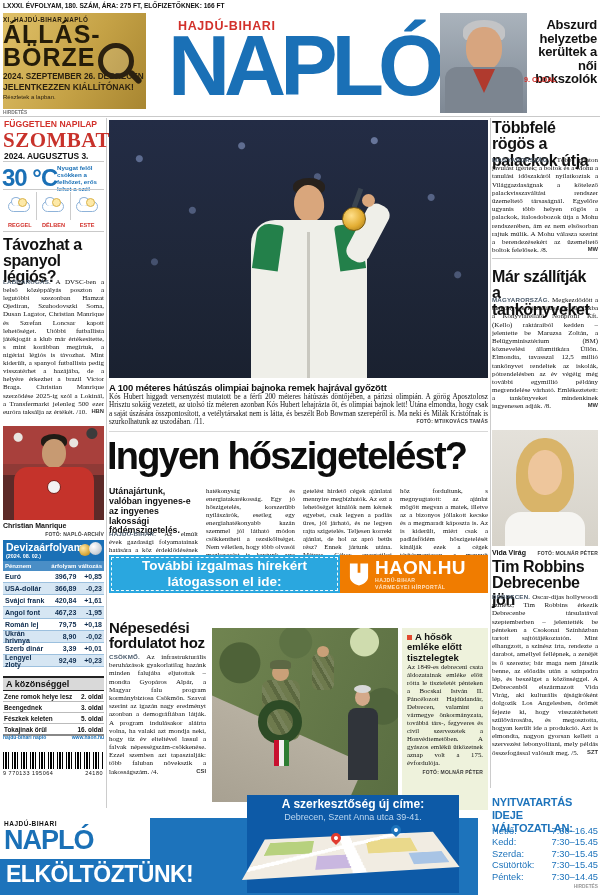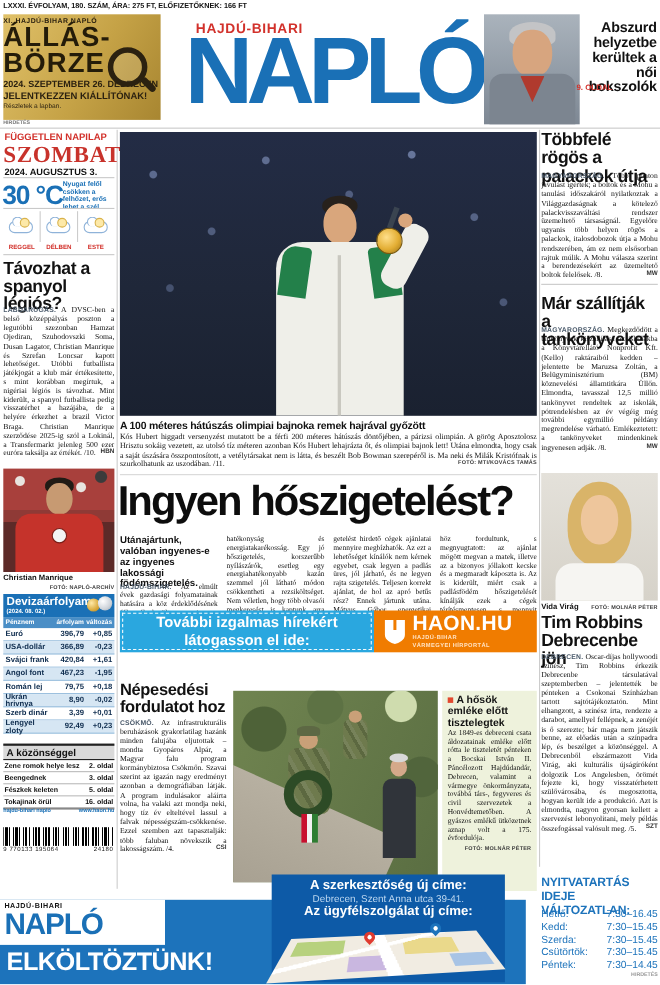--- a/index.html
+++ b/index.html
@@ -444,21 +444,20 @@
   <div class="a f-band"></div>
   <div class="a f-logo">
     <div class="fl-region">HAJDÚ-BIHARI</div>
     <div class="fl-name">NAPLÓ</div>
   </div>
   <div class="a f-moved">ELKÖLTÖZTÜNK!</div>
 
   <div class="a f-mid">
     <div class="fm-t">A szerkesztőség új címe:</div>
     <div class="fm-a">Debrecen, Szent Anna utca 39-41.</div>
-    <div class="fm-t">Az ügyfélszolgálat új címe:</div>
     <div class="fm-map">
       <div class="map-plane"></div>
       <div class="pin pin-red"></div>
       <div class="pin pin-blue"></div>
     </div>
   </div>
 
   <div class="a f-right-t"><span>NYITVATARTÁS IDEJE</span><br><span>VÁLTOZATLAN:</span></div>
   <div class="a sched">
     <div class="s-row">

